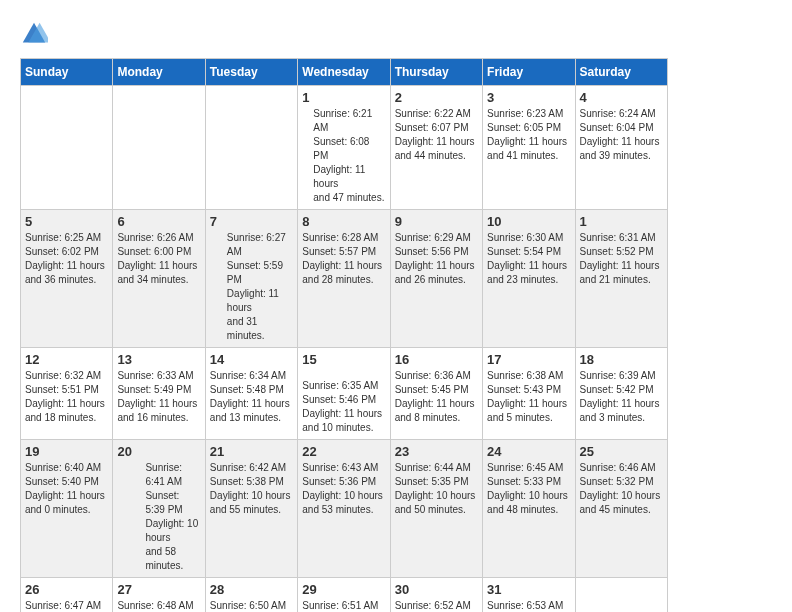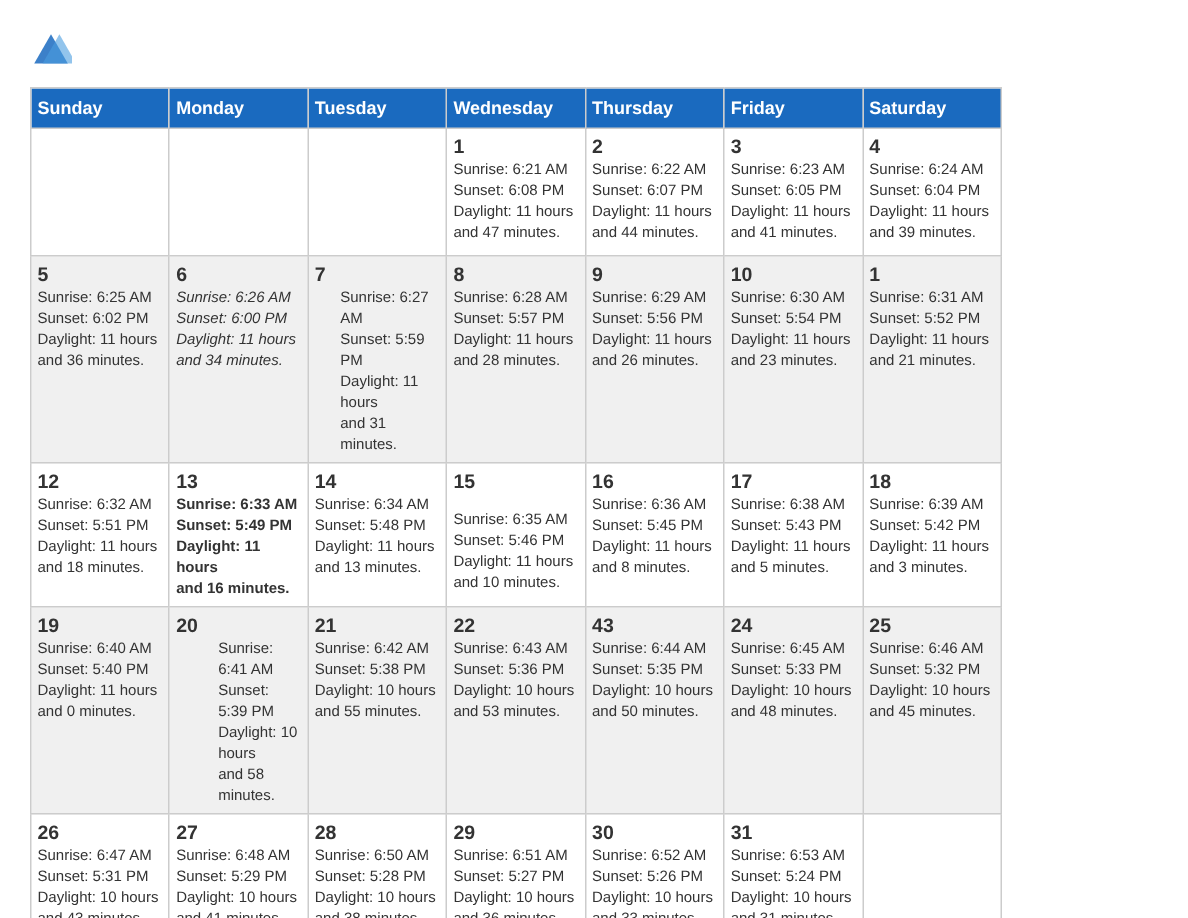--- a/index.html
+++ b/index.html
@@ -126,21 +126,21 @@
           <th>Saturday</th>
         </tr>
     </thead>
     <tbody id="calendar-body">
     <tr>
           <td class="empty-cell"></td>
           <td class="empty-cell"></td>
           <td class="empty-cell"></td>
           <td>
             <span class="day-number">1</span>
-            <div class="day-info" style="white-space: pre-wrap;">Sunrise: 6:21 AM
+            <div class="day-info" style="white-space: pre-wrap; margin-left: 11px;">Sunrise: 6:21 AM
 Sunset: 6:08 PM
 Daylight: 11 hours
 and 47 minutes.</div>
           </td>
           <td>
             <span class="day-number">2</span>
             <div class="day-info" style="white-space: pre-wrap;">Sunrise: 6:22 AM
 Sunset: 6:07 PM
 Daylight: 11 hours
 and 44 minutes.</div>
@@ -163,21 +163,21 @@
         <tr>
           <td>
             <span class="day-number">5</span>
             <div class="day-info" style="white-space: pre-wrap;">Sunrise: 6:25 AM
 Sunset: 6:02 PM
 Daylight: 11 hours
 and 36 minutes.</div>
           </td>
           <td>
             <span class="day-number">6</span>
-            <div class="day-info" style="white-space: pre-wrap; font-style: italic;">Sunrise: 6:26 AM
+            <div class="day-info" style="white-space: pre-wrap;">Sunrise: 6:26 AM
 Sunset: 6:00 PM
 Daylight: 11 hours
 and 34 minutes.</div>
           </td>
           <td>
             <span class="day-number">7</span>
             <div class="day-info" style="white-space: pre-wrap; margin-left: 17px;">Sunrise: 6:27 AM
 Sunset: 5:59 PM
 Daylight: 11 hours
 and 31 minutes.</div>
@@ -214,21 +214,21 @@
         <tr>
           <td>
             <span class="day-number">12</span>
             <div class="day-info" style="white-space: pre-wrap;">Sunrise: 6:32 AM
 Sunset: 5:51 PM
 Daylight: 11 hours
 and 18 minutes.</div>
           </td>
           <td>
             <span class="day-number">13</span>
-            <div class="day-info" style="white-space: pre-wrap; font-weight: bold;">Sunrise: 6:33 AM
+            <div class="day-info" style="white-space: pre-wrap;">Sunrise: 6:33 AM
 Sunset: 5:49 PM
 Daylight: 11 hours
 and 16 minutes.</div>
           </td>
           <td>
             <span class="day-number">14</span>
             <div class="day-info" style="white-space: pre-wrap;">Sunrise: 6:34 AM
 Sunset: 5:48 PM
 Daylight: 11 hours
 and 13 minutes.</div>
@@ -285,21 +285,21 @@
 and 55 minutes.</div>
           </td>
           <td>
             <span class="day-number">22</span>
             <div class="day-info" style="white-space: pre-wrap;">Sunrise: 6:43 AM
 Sunset: 5:36 PM
 Daylight: 10 hours
 and 53 minutes.</div>
           </td>
           <td>
-            <span class="day-number">43</span>
+            <span class="day-number">23</span>
             <div class="day-info" style="white-space: pre-wrap;">Sunrise: 6:44 AM
 Sunset: 5:35 PM
 Daylight: 10 hours
 and 50 minutes.</div>
           </td>
           <td>
             <span class="day-number">24</span>
             <div class="day-info" style="white-space: pre-wrap;">Sunrise: 6:45 AM
 Sunset: 5:33 PM
 Daylight: 10 hours

